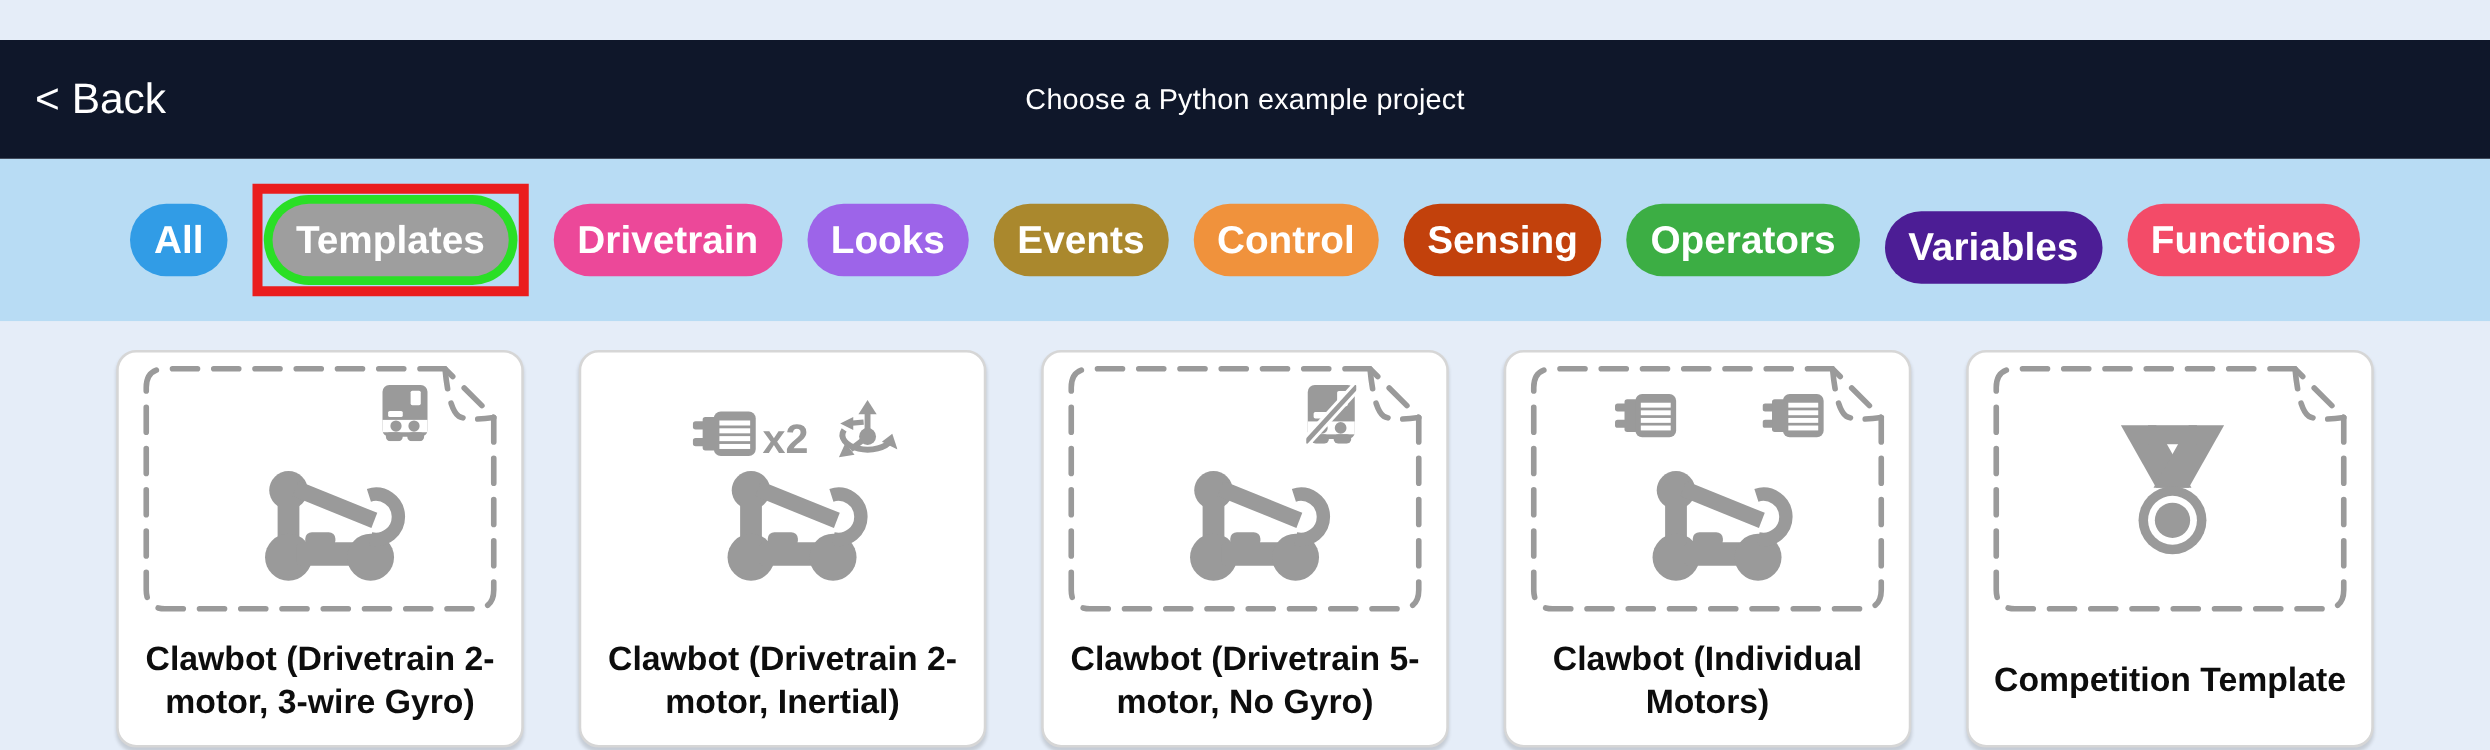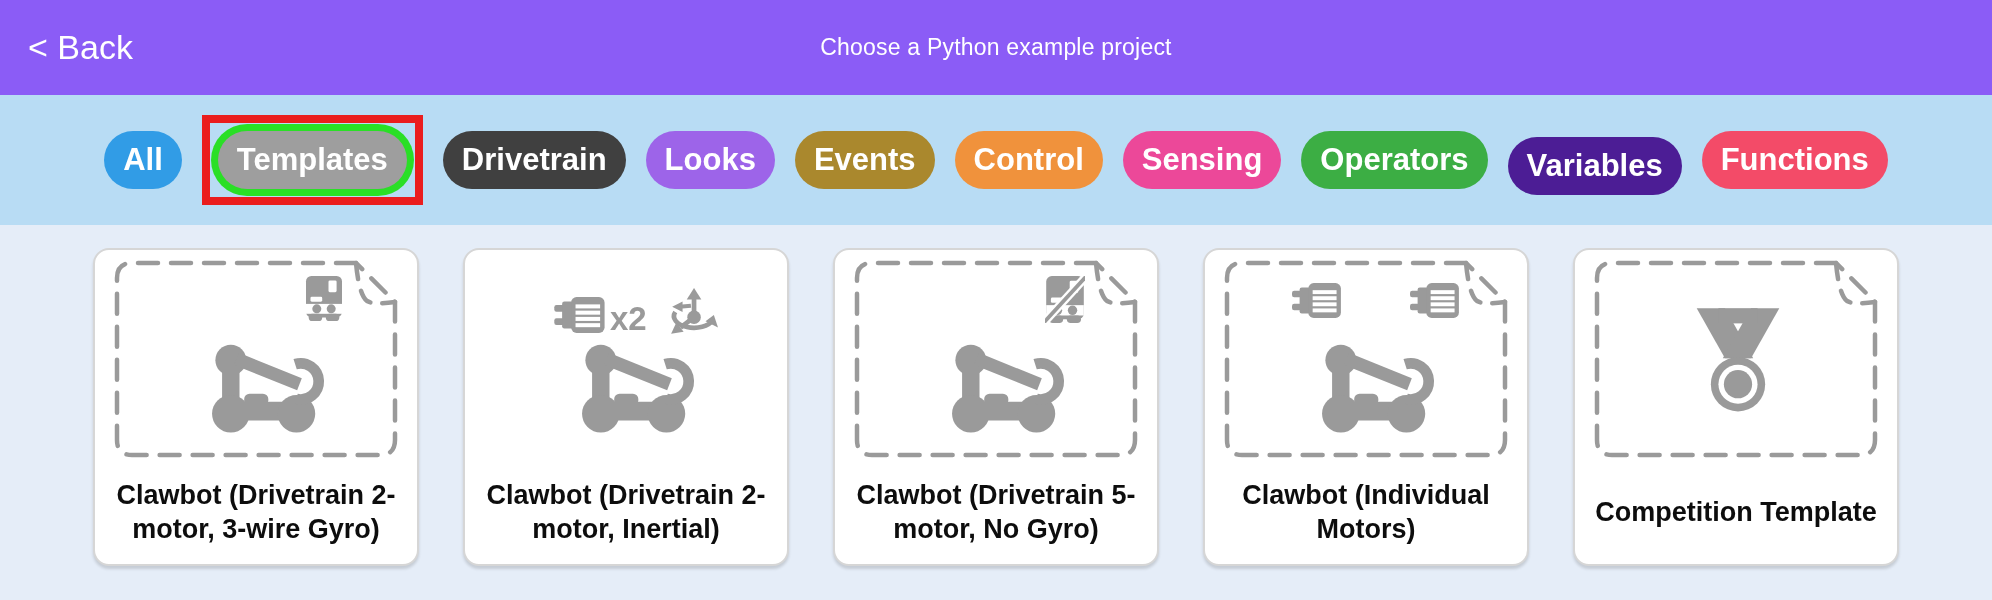--- a/index.html
+++ b/index.html
@@ -128,35 +128,35 @@
     <polygon points="84,2 58,2 32,48 58,48" fill="currentColor"></polygon>
     <rect x="28" y="2" width="36" height="14" fill="currentColor"></rect>
     <circle cx="46" cy="72" r="25" fill="currentColor"></circle>
     <circle cx="46" cy="72" r="18" fill="#ffffff"></circle>
     <circle cx="46" cy="72" r="13" fill="currentColor"></circle>
   </symbol>
 </svg>
 
 <div class="screen">
 
-  <header style="background-color: #8b5cf6;">
+  <header style="background-color: #0f172a; margin-top: 32px;">
     <button class="back">&lt; Back</button>
     <h1 class="page-title">Choose a Python example project</h1>
   </header>
 
   <nav class="filters" style="background-color: rgb(184, 220, 244);">
     <button class="pill" style="background-color: rgb(49, 156, 230);">All</button>
     <span class="selection-box" style="border-color: rgb(234, 29, 29);">
       <button class="pill selected" style="background-color: rgb(158, 158, 158); --ring: #2adf26;">Templates</button>
     </span>
-    <button class="pill" style="background-color: #404040;">Drivetrain</button>
+    <button class="pill" style="background-color: #ec4899;">Drivetrain</button>
     <button class="pill" style="background-color: rgb(157, 100, 233);">Looks</button>
     <button class="pill" style="background-color: rgb(170, 136, 45);">Events</button>
     <button class="pill" style="background-color: rgb(240, 146, 60);">Control</button>
-    <button class="pill" style="background-color: #ec4899;">Sensing</button>
+    <button class="pill" style="background-color: #c2410c;">Sensing</button>
     <button class="pill" style="background-color: rgb(60, 174, 68);">Operators</button>
     <button class="pill" style="background-color: #4c1d95; margin-top: 12px;">Variables</button>
     <button class="pill" style="background-color: rgb(243, 75, 104);">Functions</button>
   </nav>
 
   <main class="content" style="background-color: rgb(229, 237, 248);">
 
     <article class="card">
       <div class="thumb" style="color: rgb(154, 154, 154);">
         <svg viewBox="0 0 300 210">

